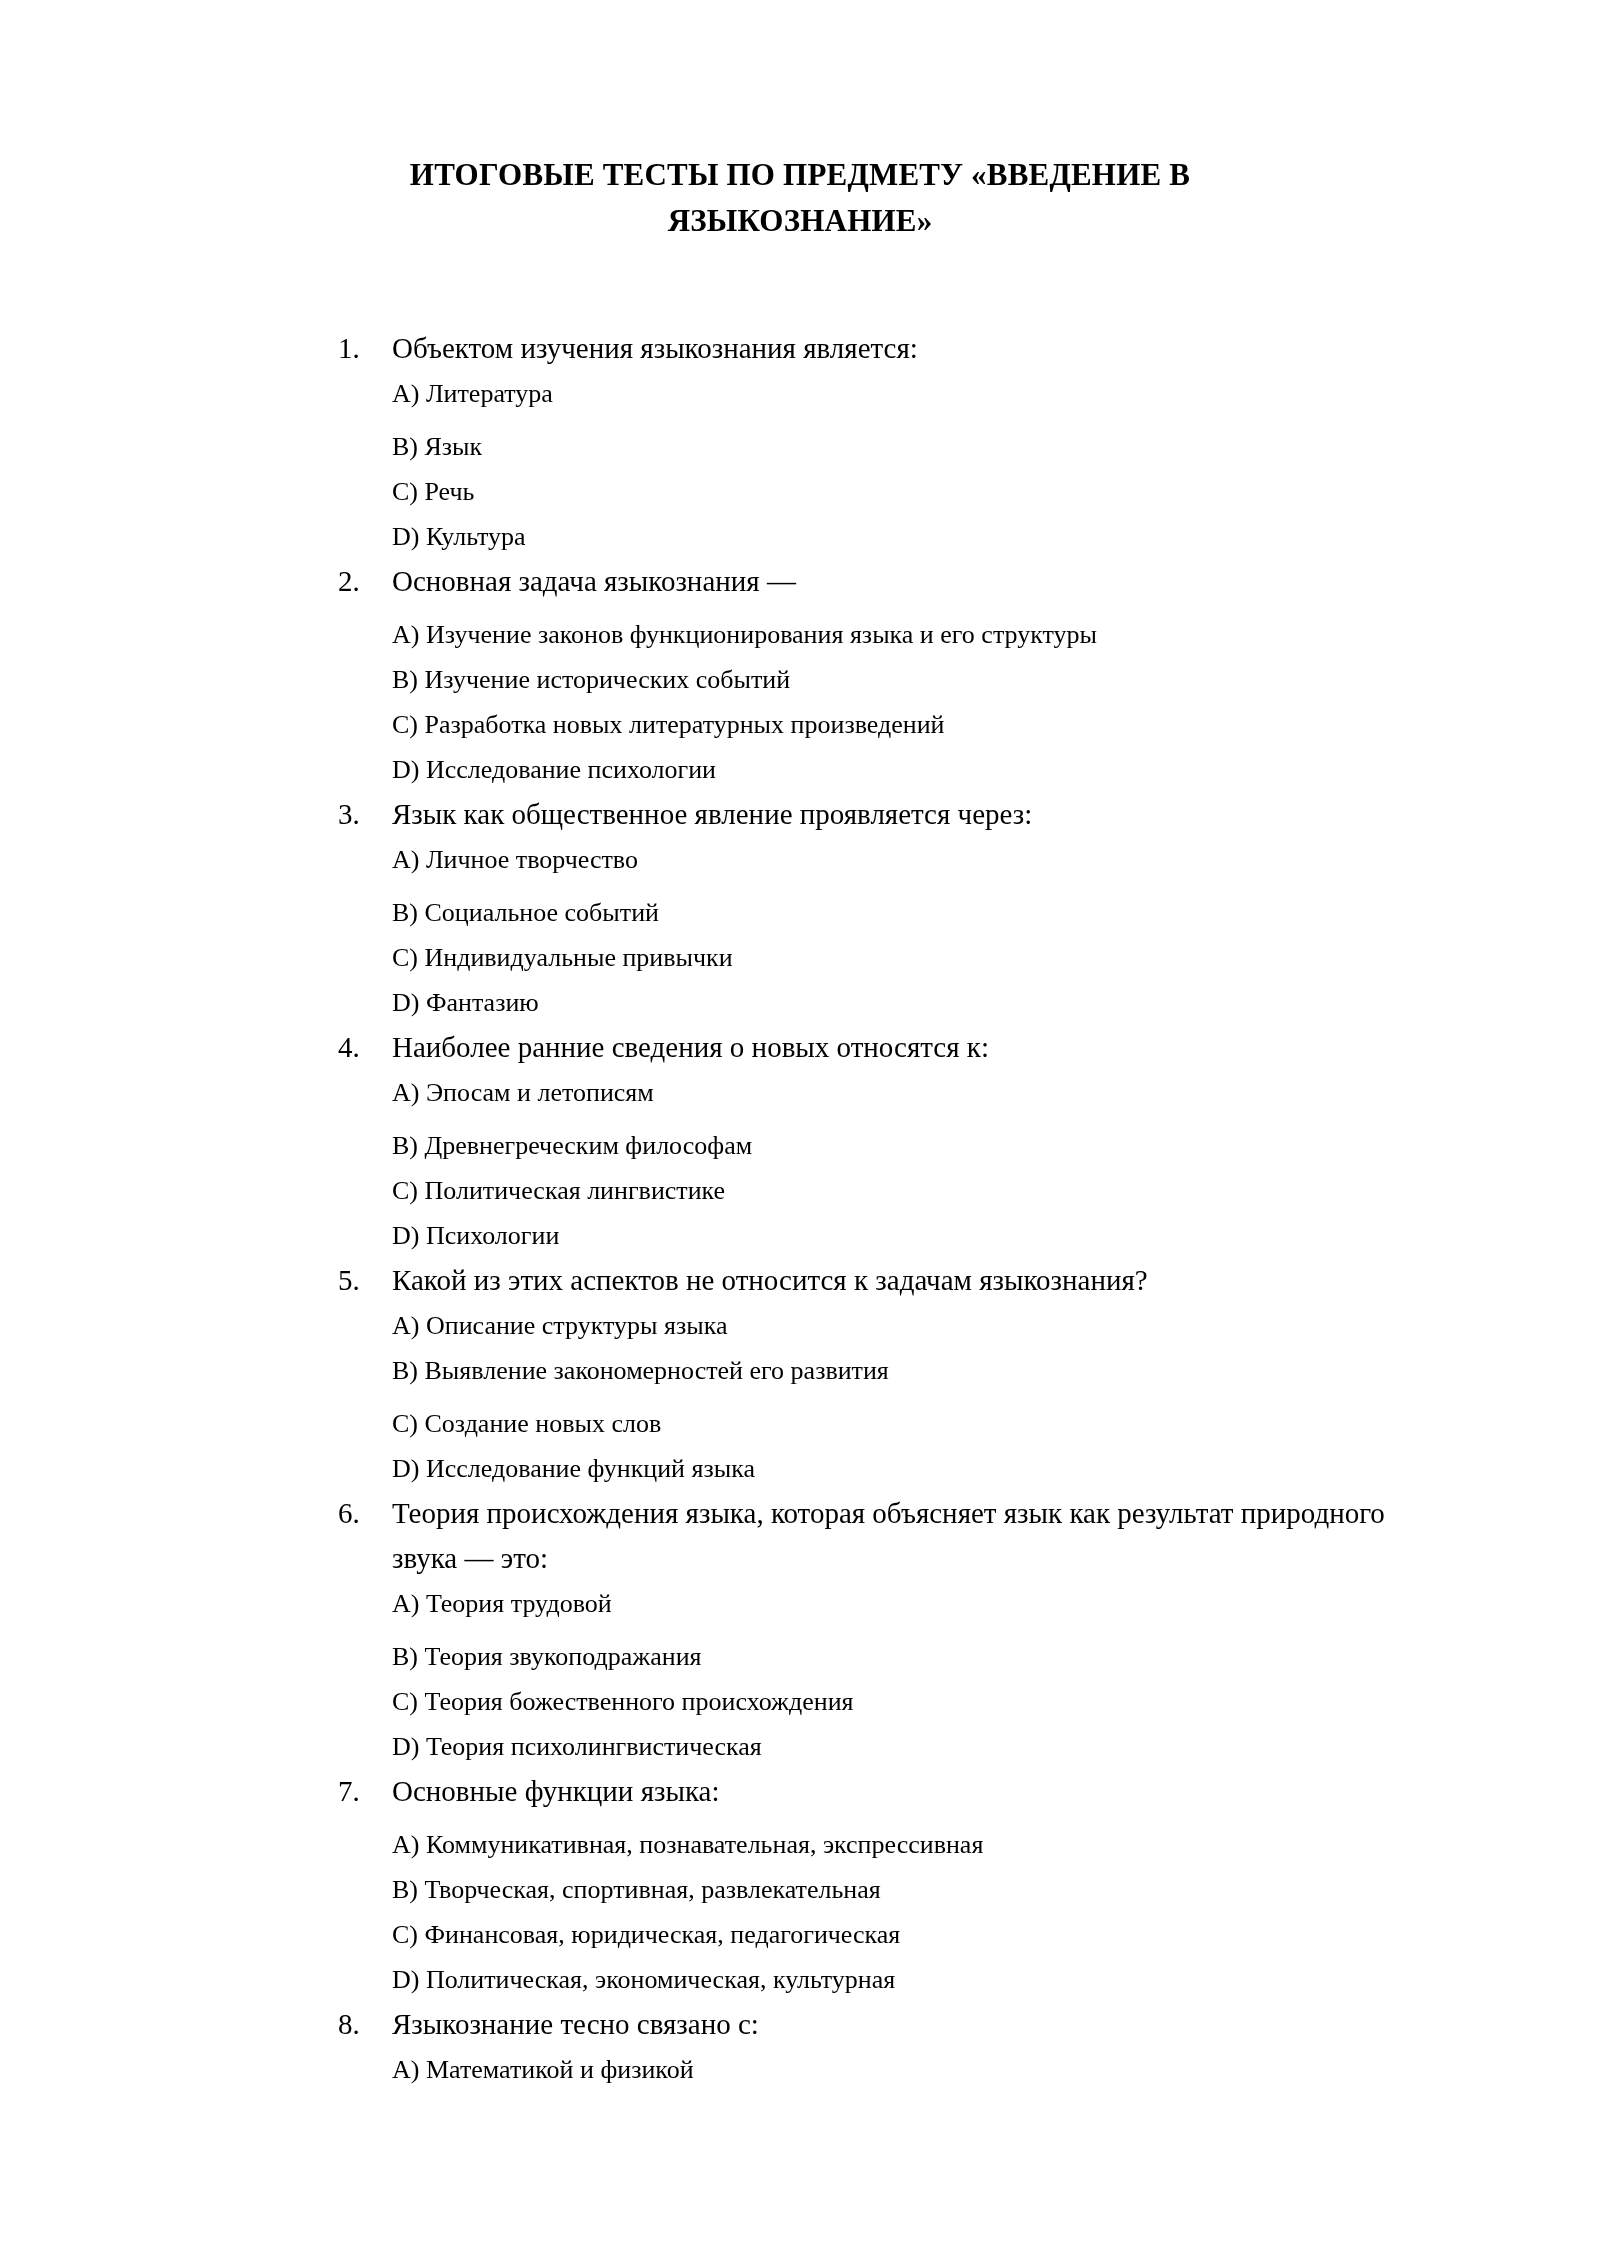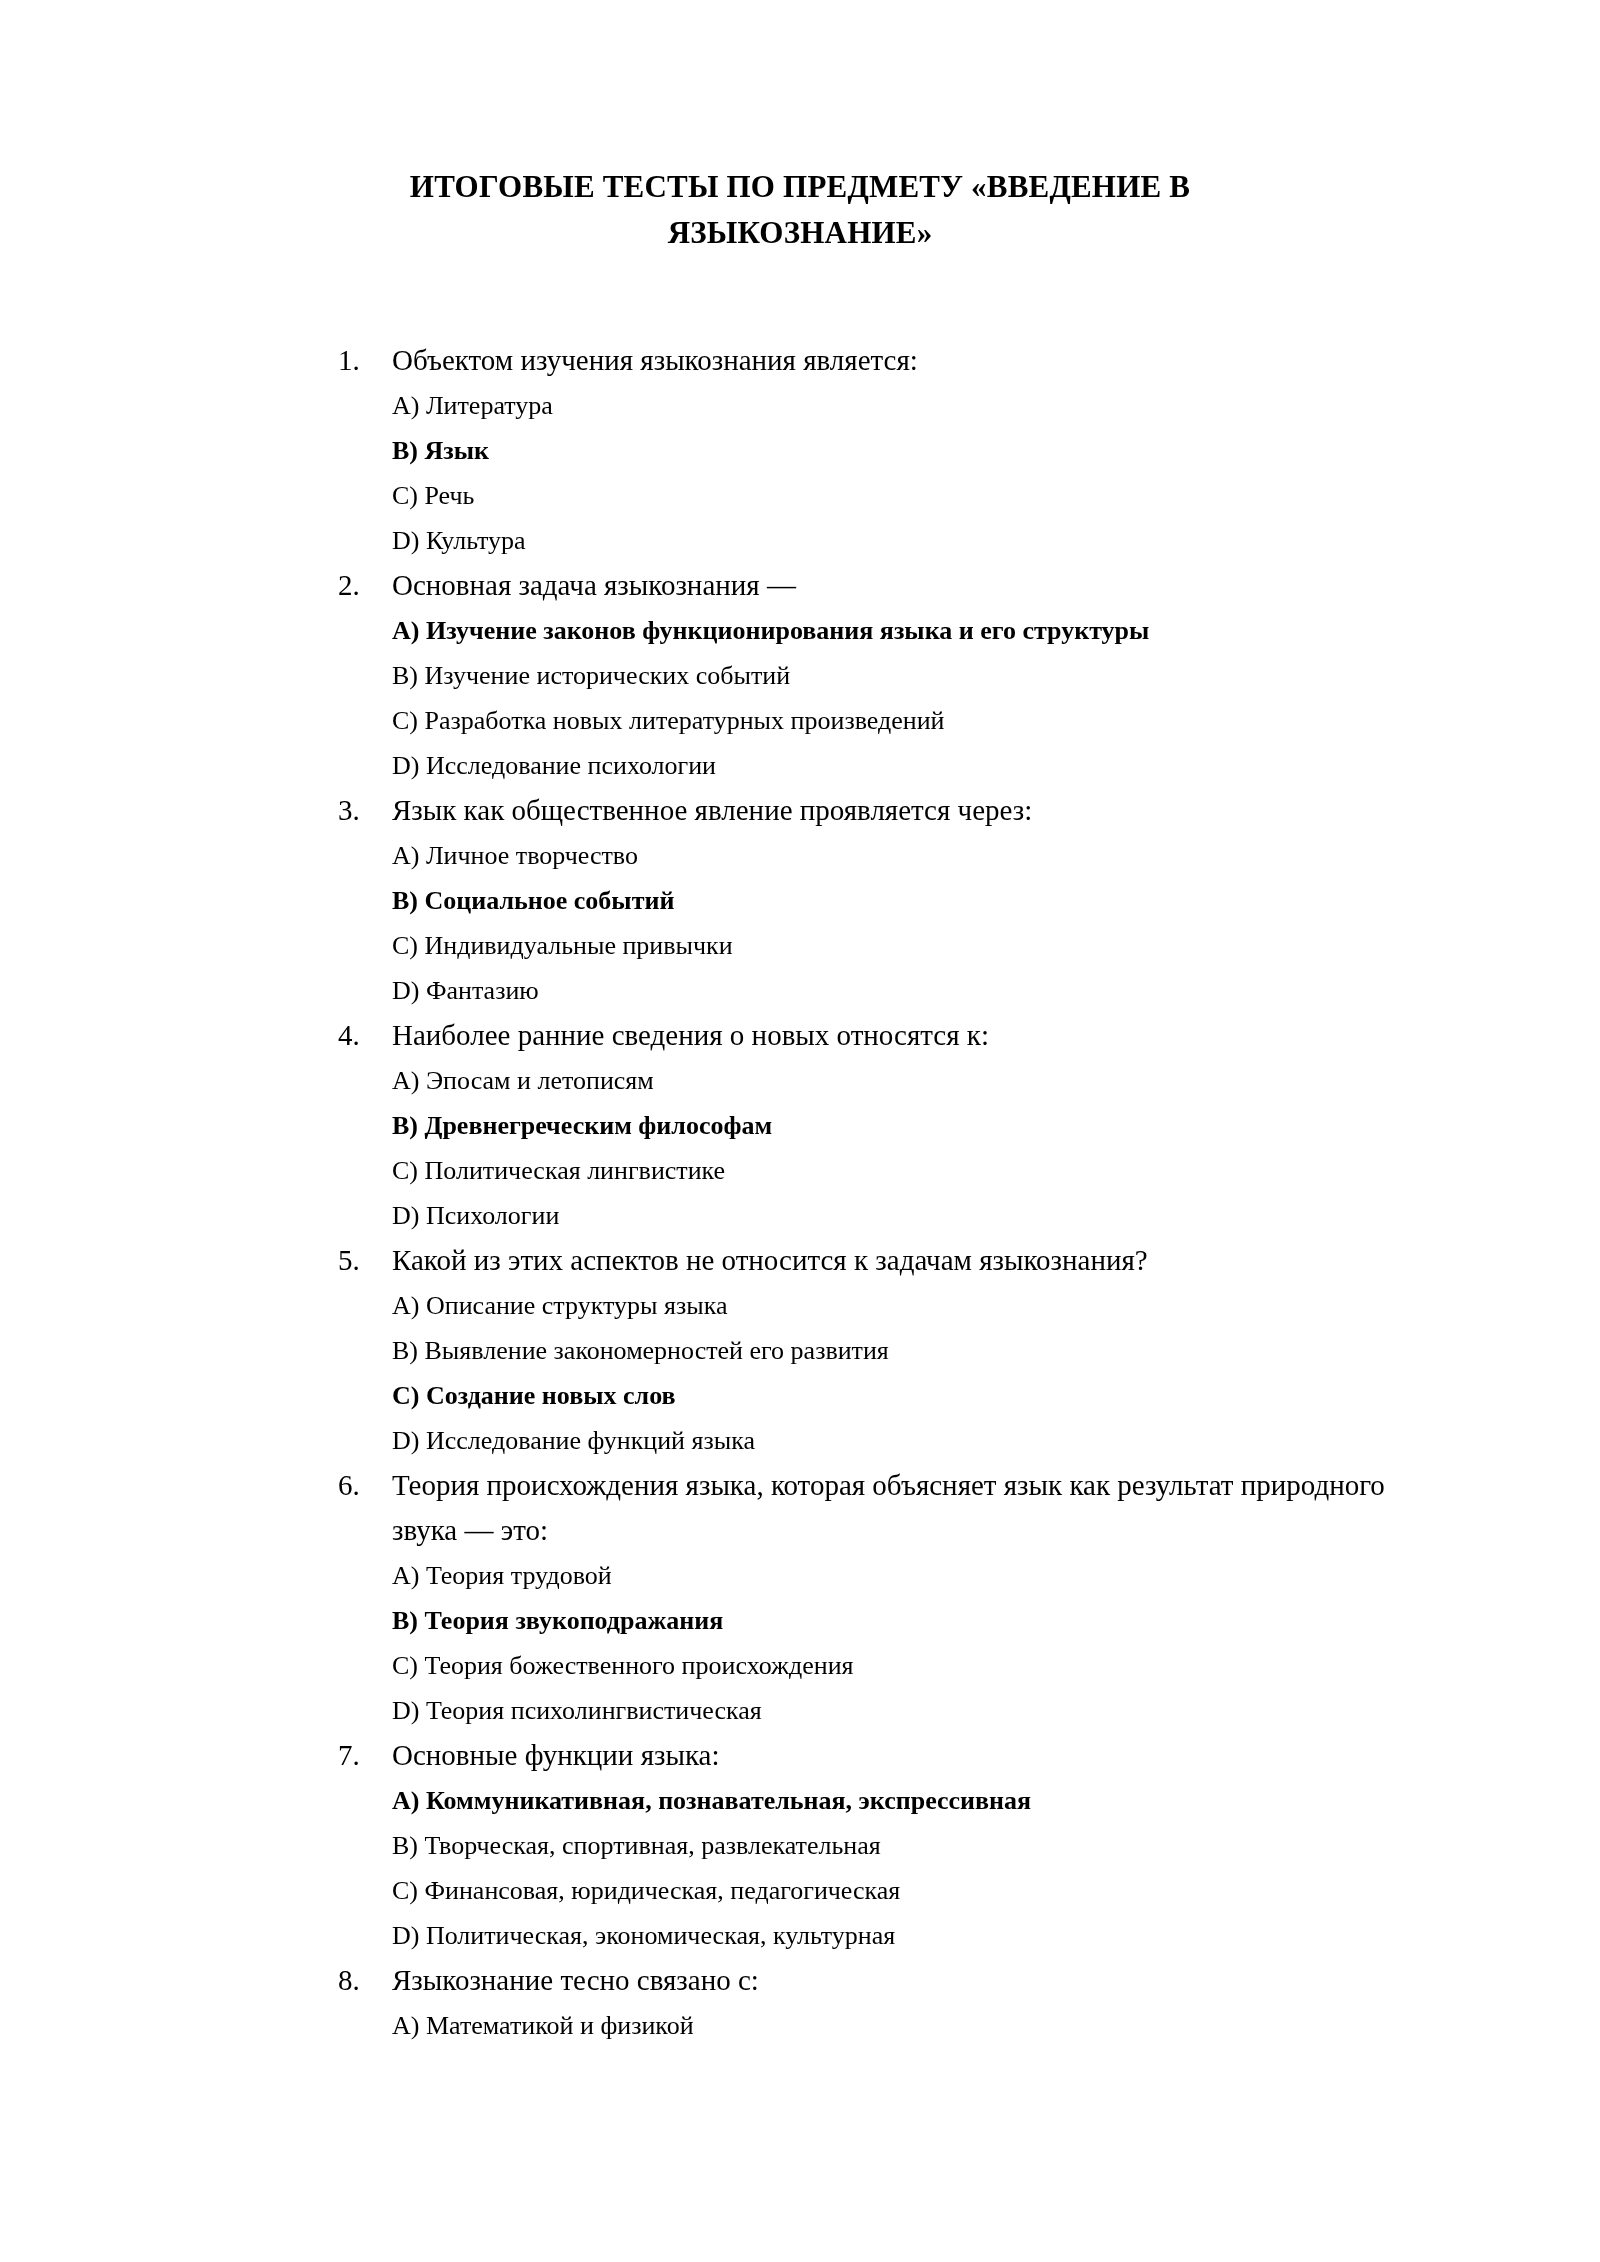--- a/index.html
+++ b/index.html
@@ -21,21 +21,21 @@
     width: 1600px;
     height: 2262px;
     background: #ffffff;
     box-sizing: border-box;
     padding: 0;
     overflow: hidden;
   }
 
   
   .doc-title {
-    margin: 16px;
+    margin: 4px;
     padding-top: 148px;
     width: 1030px;
     margin-left: 285px;
     text-align: center;
     font-weight: bold;
     font-size: 31px;
     line-height: 46px;
     letter-spacing: 0.2px;
   }
 
@@ -80,21 +80,22 @@
   }
 
   .option {
     padding-left: 54px;
     font-size: 26px;
     line-height: 45px;
     white-space: nowrap;
   }
 
   .option.correct {
-    font-weight: bold;
+    font-weight: normal;
+    margin-top: 8px;
   }
 </style>
 </head>
 <body>
 
 <div class="page">
 
   <h1 class="doc-title">ИТОГОВЫЕ ТЕСТЫ ПО ПРЕДМЕТУ «ВВЕДЕНИЕ В ЯЗЫКОЗНАНИЕ»</h1>
 
   <ol class="question-list">

